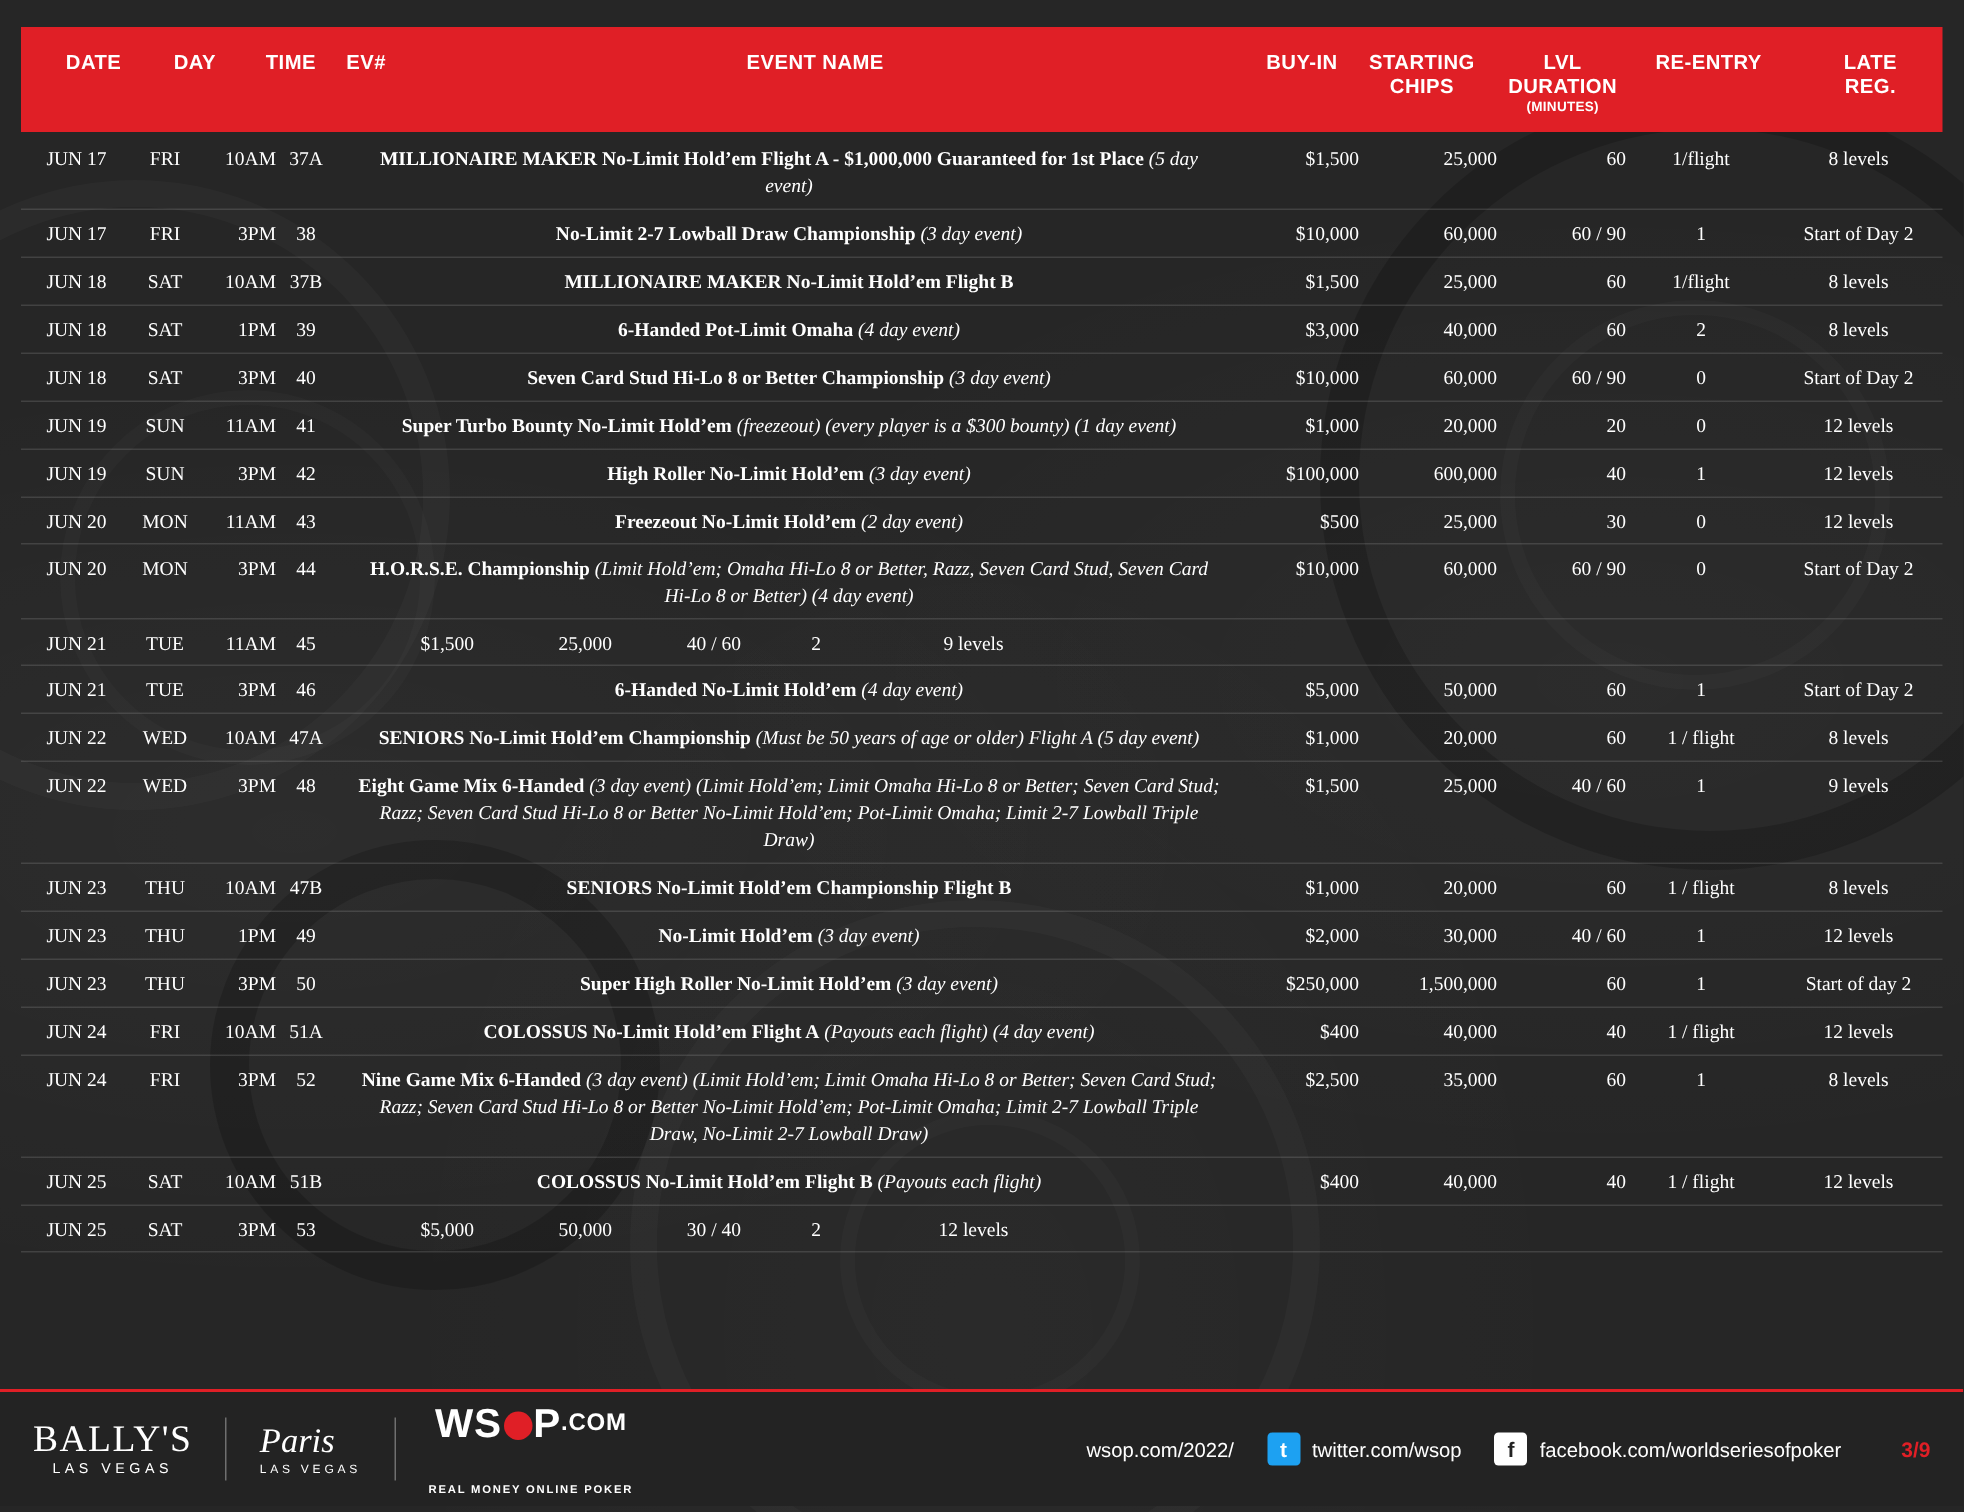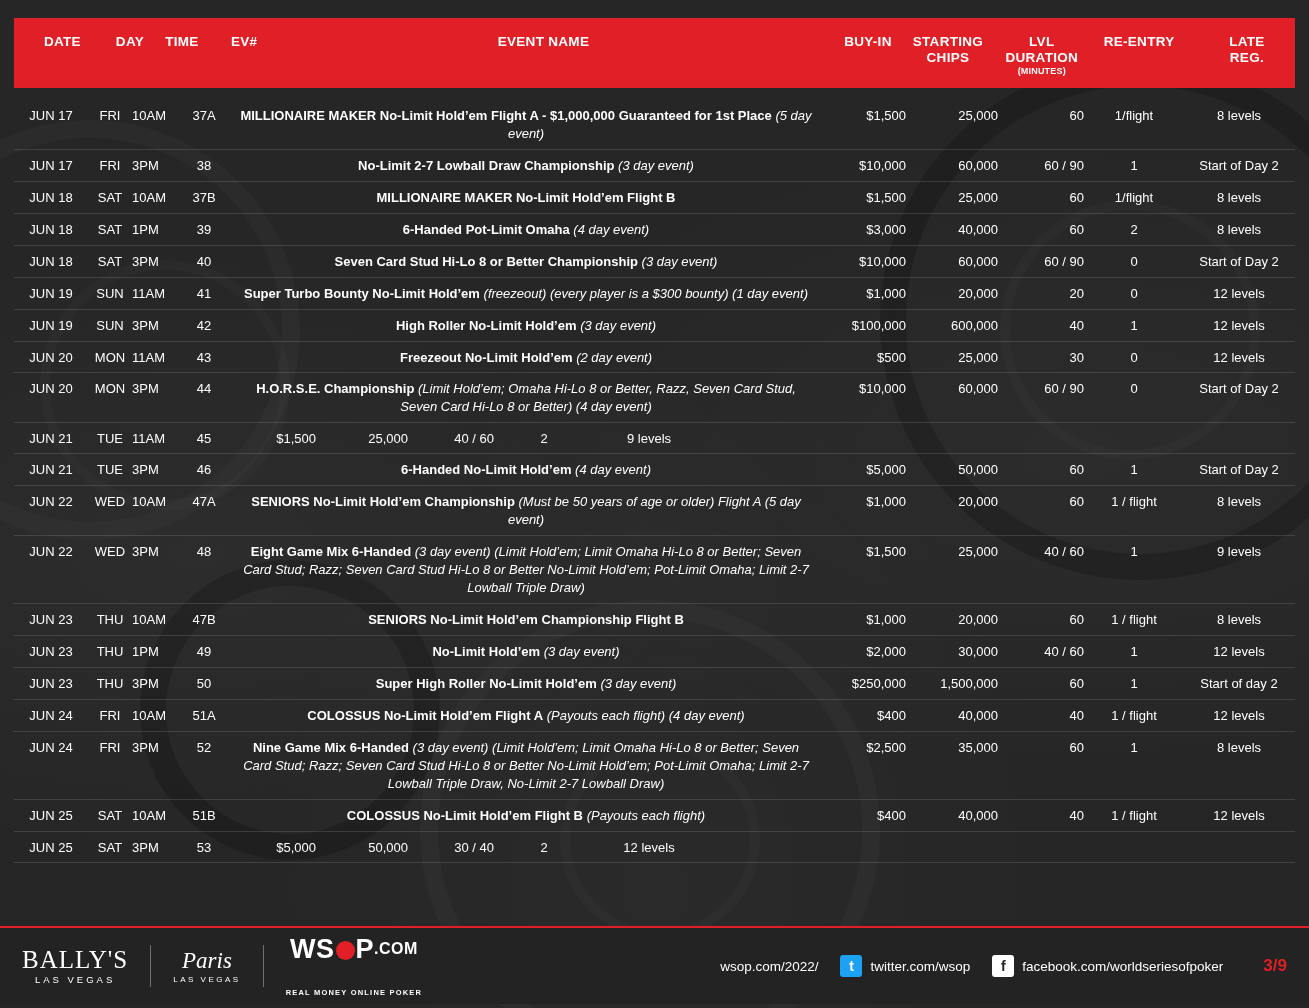--- a/index.html
+++ b/index.html
@@ -47,33 +47,34 @@
     padding-top: 16px;
     line-height: 1.15;
     margin-left: 16px;
   }
   .th.center { text-align: center; }
   .th .sub { font-size: 9px; font-weight: bold; letter-spacing: .2px; display:block; margin-top:1px;}
 
   
   .c-date   { width: 74px;  text-align: center; }
   .c-day    { width: 44px;  text-align: center; }
-  .c-time   { width: 52px;  text-align: left; }
+  .c-time   { width: 52px;  text-align: right; }
   .c-ev     { width: 40px;  text-align: center; }
   .c-name   { width: 590px; text-align: center; padding-left: 14px; }
   .c-buyin  { width: 92px;  text-align: right; }
   .c-chips  { width: 92px;  text-align: right; }
   .c-lvl    { width: 86px;  text-align: right; }
   .c-reentry{ width: 100px; text-align: center; }
   .c-late   { width: 110px; text-align: center; }
 
   .table-body {
     position: relative;
     margin: 0 14px;
-    padding-top: 12px;
+    padding-top: 2px;
+    font-family: Liberation Serif, serif;
   }
   .row {
     display: flex;
     align-items: flex-start;
     border-bottom: 1px solid rgba(255,255,255,0.13);
     min-height: 30px;
     padding: 7px 0 6px 0;
     color: #fff;
   }
   .cell {
@@ -114,21 +115,20 @@
     letter-spacing: 3px;
     display: block;
     margin-top: 3px;
   }
   .divider {
     width: 1px; height: 42px;
     background: rgba(255,255,255,0.35);
     margin: 0 22px;
   }
   .paris {
-    text-align: center;
     line-height: 1;
   }
   .paris .script {
     font-family: "Liberation Serif", serif;
     font-style: italic;
     font-size: 23px;
   }
   .paris .sub {
     font-size: 8px;
     letter-spacing: 2.5px;
@@ -177,21 +177,21 @@
     width: 22px; height: 22px;
     background: #fff;
     border-radius: 3px;
     display: flex; align-items: center; justify-content: center;
     color: #232323;
     font-weight: bold;
     font-size: 14px;
   }
   .pagenum {
     color: #E01F26;
-    font-size: 17px;
+    font-size: 14px;
     font-weight: bold;
     margin-left: 18px;
   }
 </style>
 </head>
 <body>
 
 <div id="page">
 
   <div class="bg-swirl" style="left:-120px; top:120px; width:420px; height:420px;"></div>

